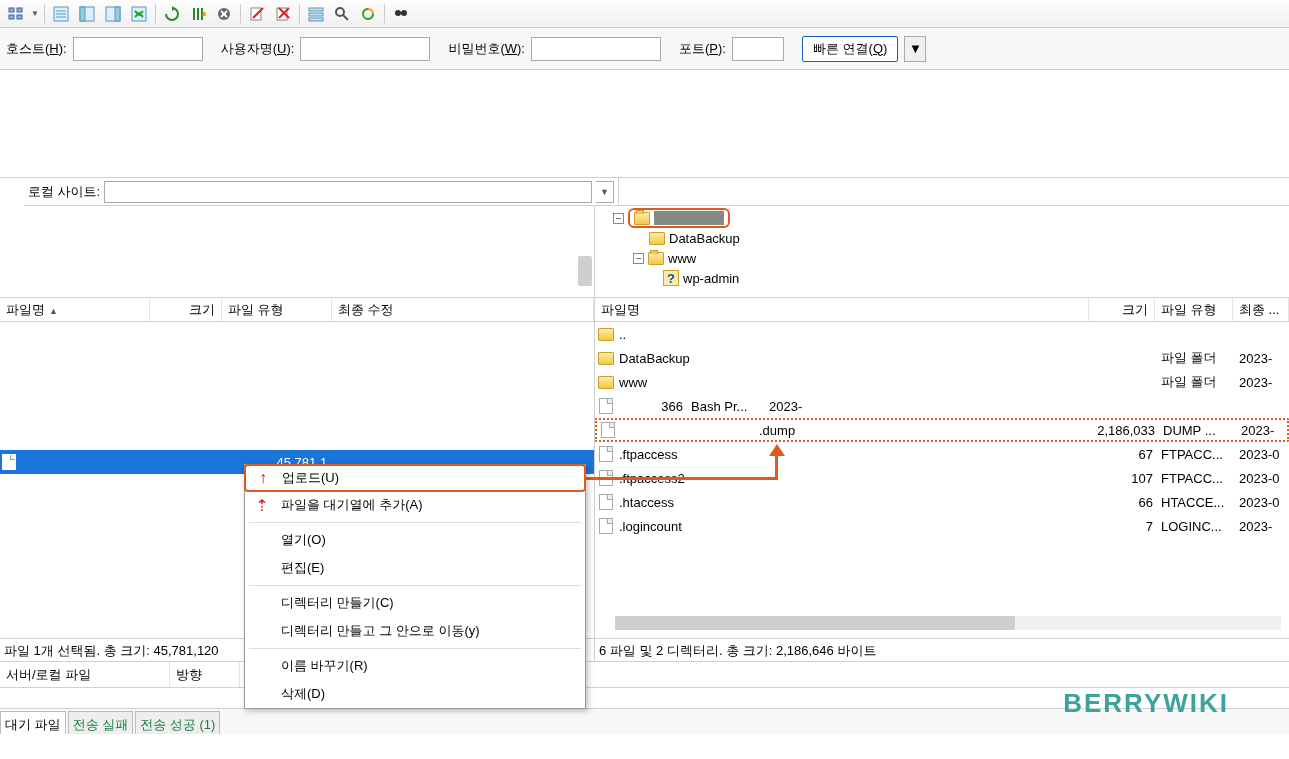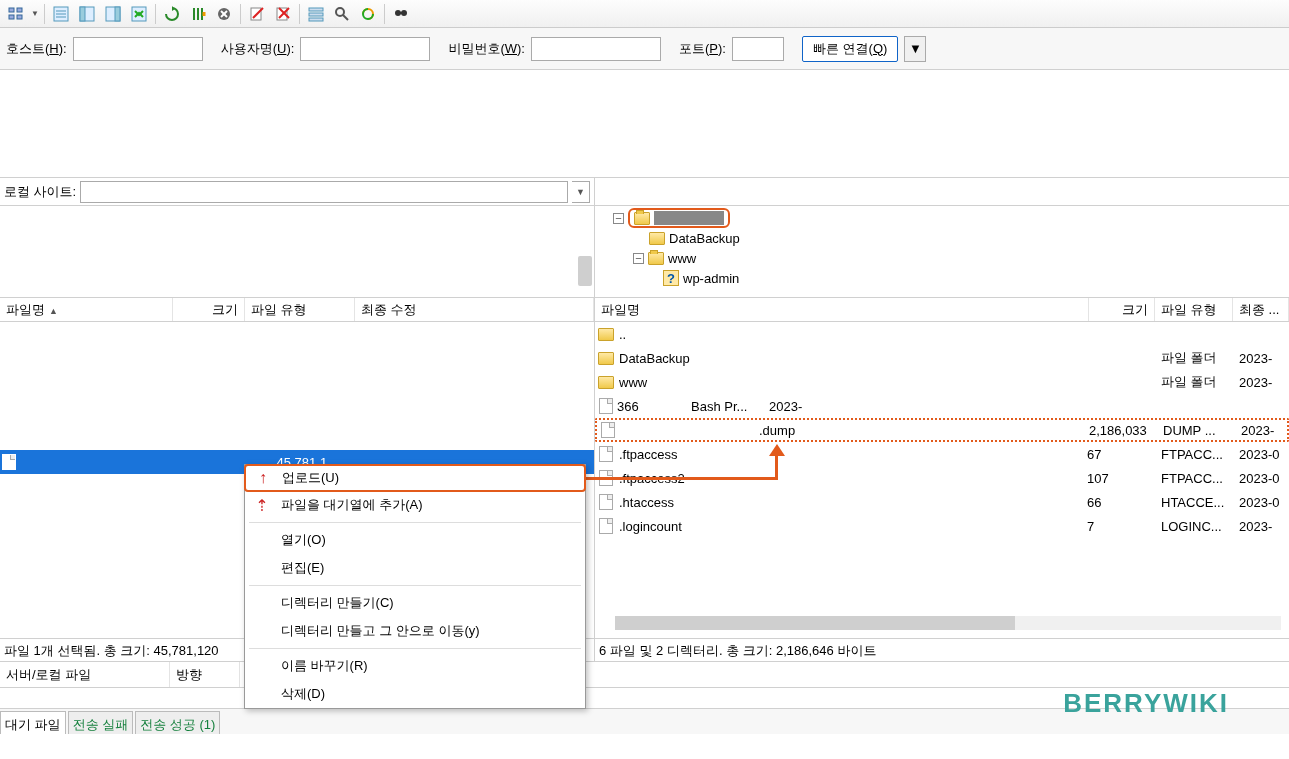--- a/index.html
+++ b/index.html
@@ -20,21 +20,21 @@
 .qcbar .in-user { width: 130px; }
 .qcbar .in-pass { width: 130px; }
 .qcbar .in-port { width: 52px; }
 .qc-btn { height: 26px; padding: 0 10px; border: 1.5px solid #1064c8; background: #fff; color: #000; border-radius: 2px; cursor: pointer; }
 .qc-dd { width: 22px; height: 26px; border: 1px solid #aaa; background: #f0f0f0; display: flex; align-items: center; justify-content: center; cursor: pointer; }
 
 
 .logarea { height: 108px; border-bottom: 1px solid #d0d0d0; background: #fff; }
 
 
-.siterow { height: 28px; display: flex; border-bottom: 1px solid #d0d0d0; }
+.siterow { height: 28px; display: flex; border-bottom: 1px solid #d0d0d0; margin-left: 24px; }
 .siterow .cell { display: flex; align-items: center; padding: 0 4px; gap: 4px; }
 .siterow .local { width: 595px; border-right: 1px solid #d0d0d0; }
 .siterow .remote { flex: 1; }
 .siterow input { flex: 1; height: 22px; border: 1px solid #aaa; background: #fff; }
 .siterow .dd { width: 18px; height: 22px; border: 1px solid #aaa; border-left: none; display: flex; align-items: center; justify-content: center; font-size: 9px; color: #555; cursor: pointer; }
 
 
 .treerow { height: 92px; display: flex; border-bottom: 1px solid #d0d0d0; }
 .treerow .local { width: 595px; border-right: 1px solid #d0d0d0; position: relative; }
 .treerow .remote { flex: 1; padding: 2px 4px; font-size: 13px; }
@@ -61,21 +61,21 @@
 .file-row .ic { width: 18px; display: flex; align-items: center; }
 .file-ico { width: 14px; height: 16px; border: 1px solid #aaa; background: #fff; position: relative; }
 .file-ico::after { content:""; position:absolute; top:0; right:0; width:4px; height:4px; background:#eee; border-left:1px solid #aaa; border-bottom:1px solid #aaa; }
 .selected { background: #1a74da; color: #fff; }
 .sel-name { flex: 1; padding-left: 2px; }
 .sel-size { width: 80px; text-align: right; padding-right: 4px; }
 
 .right-row { display: flex; align-items: center; height: 24px; }
 .right-row .ic { width: 22px; display: flex; justify-content: center; }
 .right-row .nm { width: 470px; padding-left: 2px; overflow: hidden; white-space: nowrap; }
-.right-row .sz { width: 70px; padding-right: 4px; }
+.right-row .sz { width: 70px; text-align: right; padding-right: 4px; }
 .right-row .tp { width: 78px; padding-left: 4px; overflow: hidden; white-space: nowrap; }
 .right-row .mt { width: 50px; padding-left: 4px; overflow: hidden; white-space: nowrap; }
 .dotted { border: 2px dotted #e25a1b; border-radius: 2px; }
 
 
 .ctxmenu { position: absolute; left: 244px; top: 464px; width: 342px; background: #fff; border: 1px solid #999; box-shadow: 2px 2px 6px rgba(0,0,0,.25); z-index: 50; }
 .ctx-item { height: 28px; display: flex; align-items: center; padding: 0 12px 0 36px; position: relative; cursor: pointer; }
 .ctx-sep { height: 1px; background: #ddd; margin: 3px 4px; }
 .ctx-hl { border: 2.5px solid #e25a1b; border-radius: 4px; margin: -1px; }
 .ctx-ico { position: absolute; left: 8px; width: 18px; display: flex; justify-content: center; }
@@ -269,21 +269,21 @@
       <div class="tree-node" style="padding-left:64px">
         <span class="q-ico">?</span>
         <span>wp-admin</span>
       </div>
     </div>
   </div>
 
   <div class="panelrow">
     <div class="local">
       <div class="listhdr">
-        <div class="col" style="width:173px"><span>파일명</span><span class="sort">▲</span></div>
+        <div class="col" style="width:150px"><span>파일명</span><span class="sort">▲</span></div>
         <div class="col" style="width:72px;text-align:right">크기</div>
         <div class="col" style="width:110px">파일 유형</div>
         <div class="col" style="flex:1">최종 수정</div>
       </div>
       <div class="listbody">
         <div style="height:128px"></div>
         <div class="file-row selected">
           <span class="ic">
               <span class="file-ico" style="border-color:#fff"></span>
             </span>

